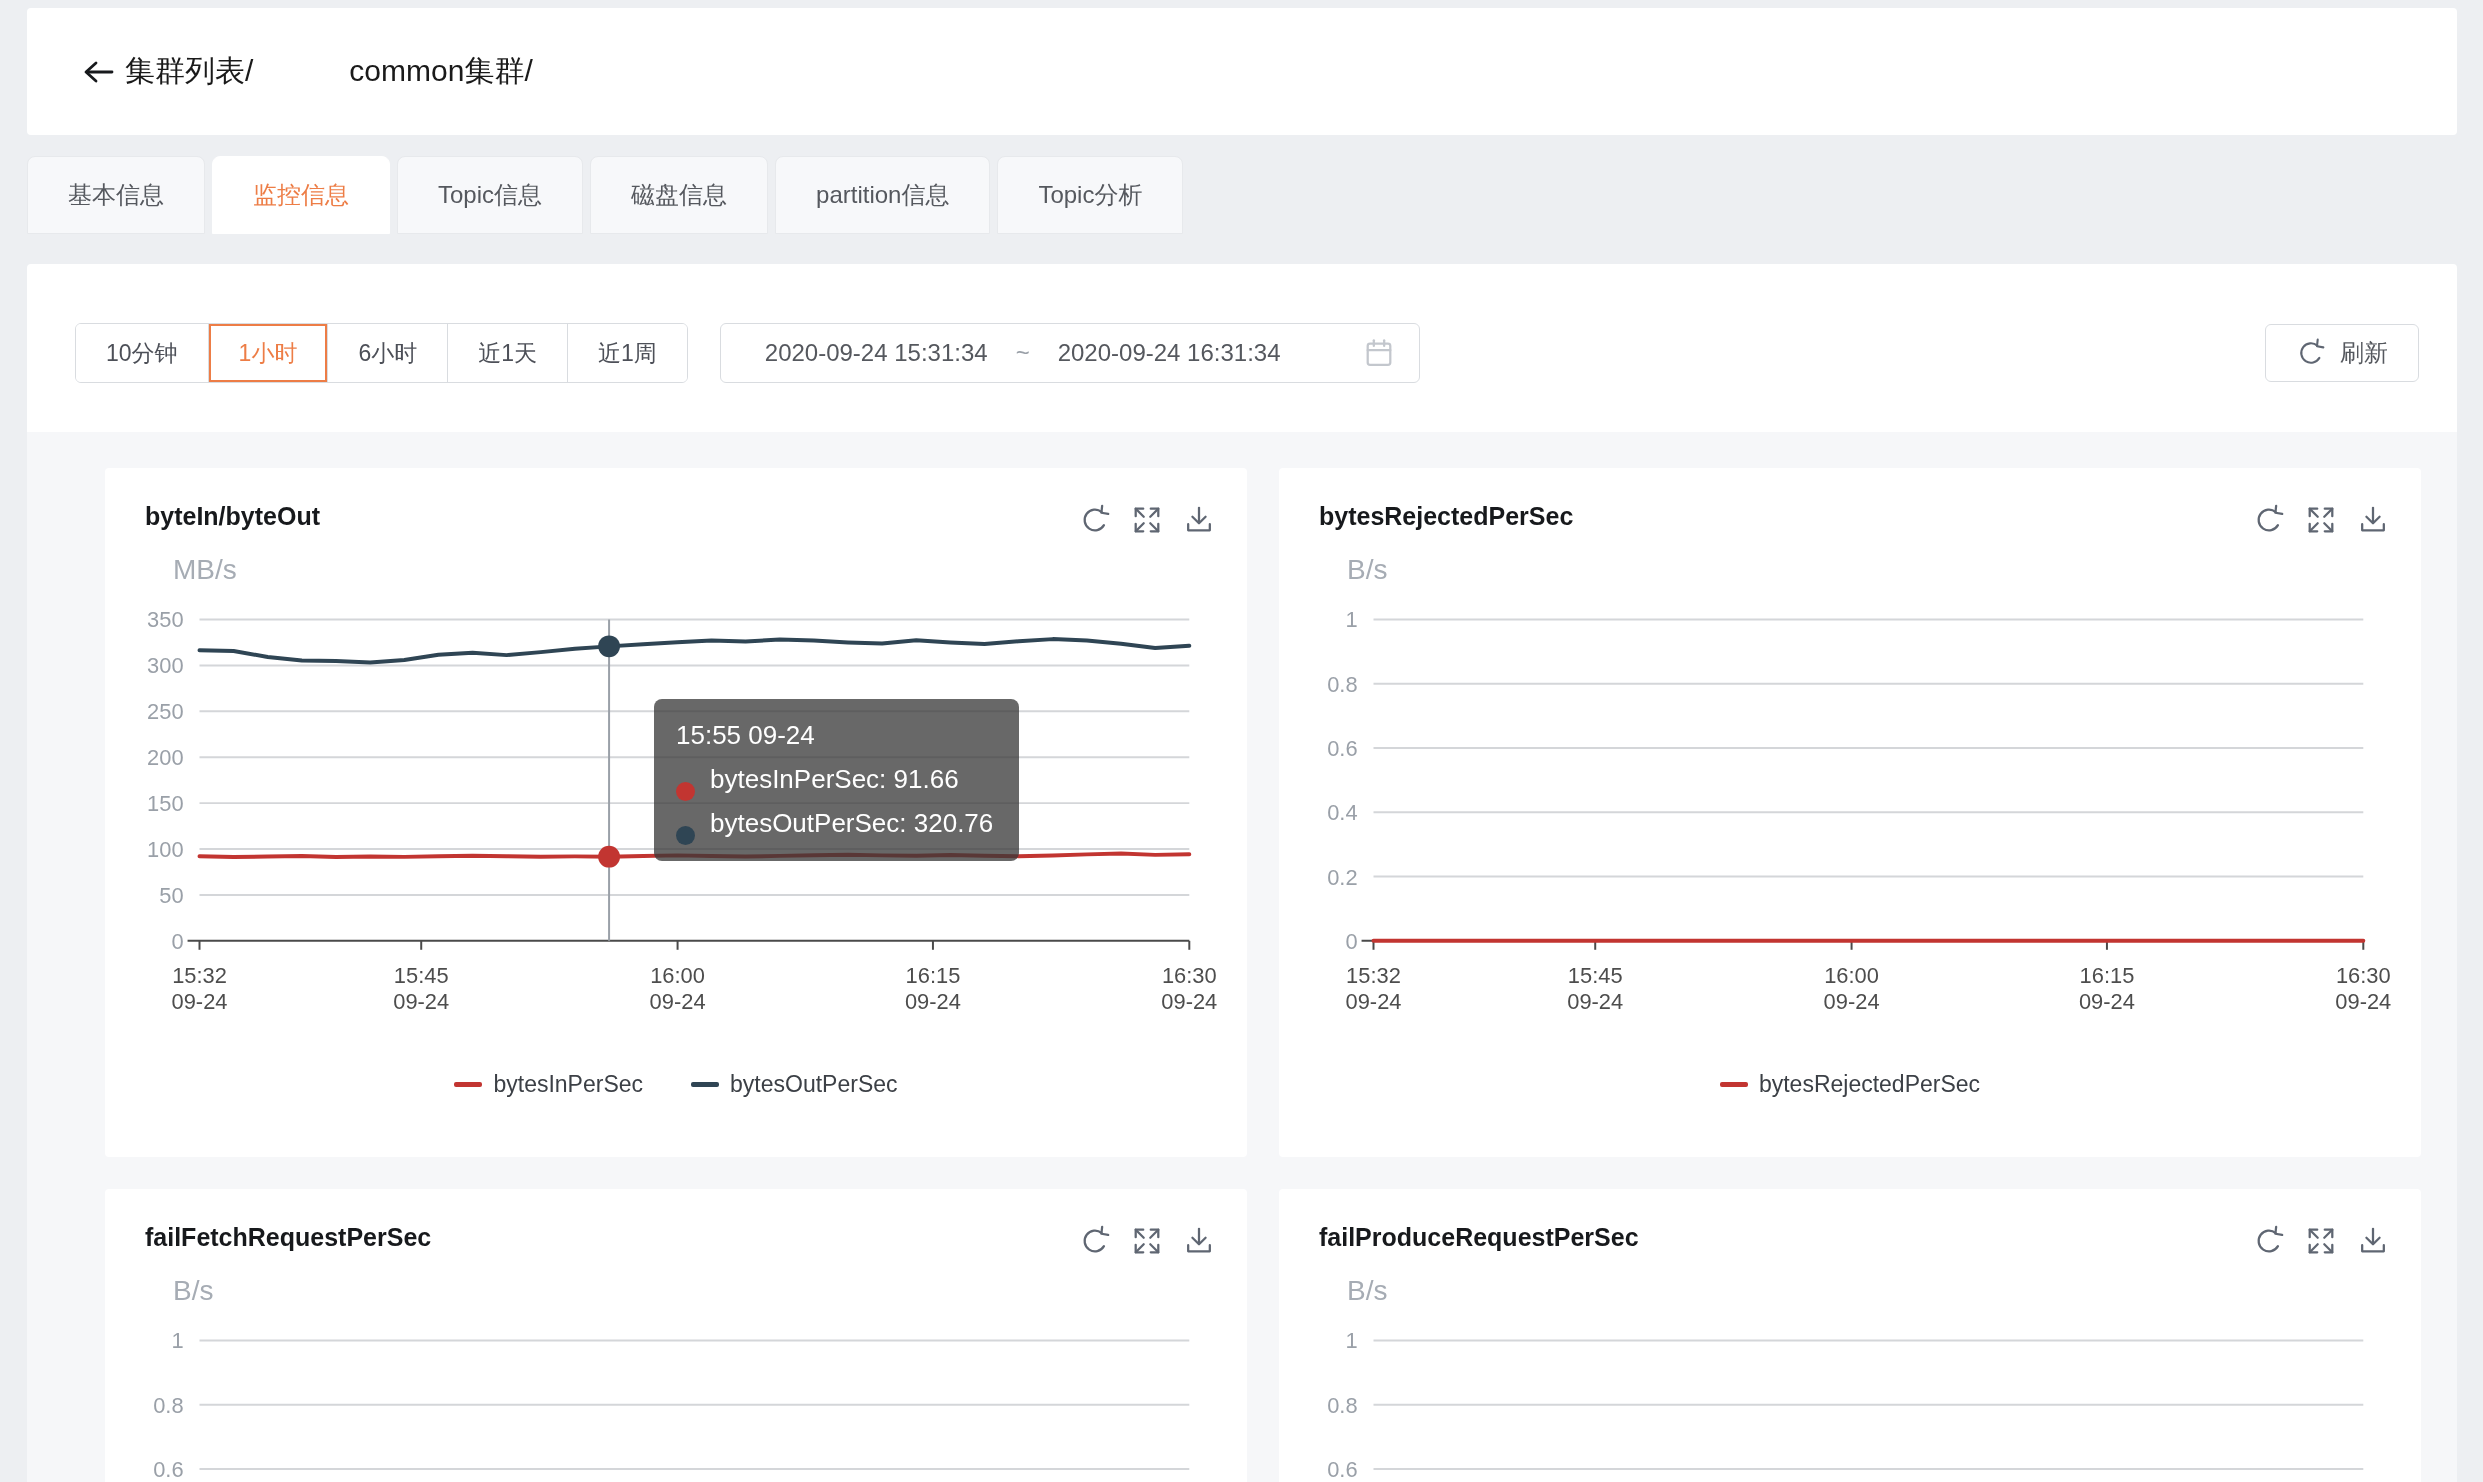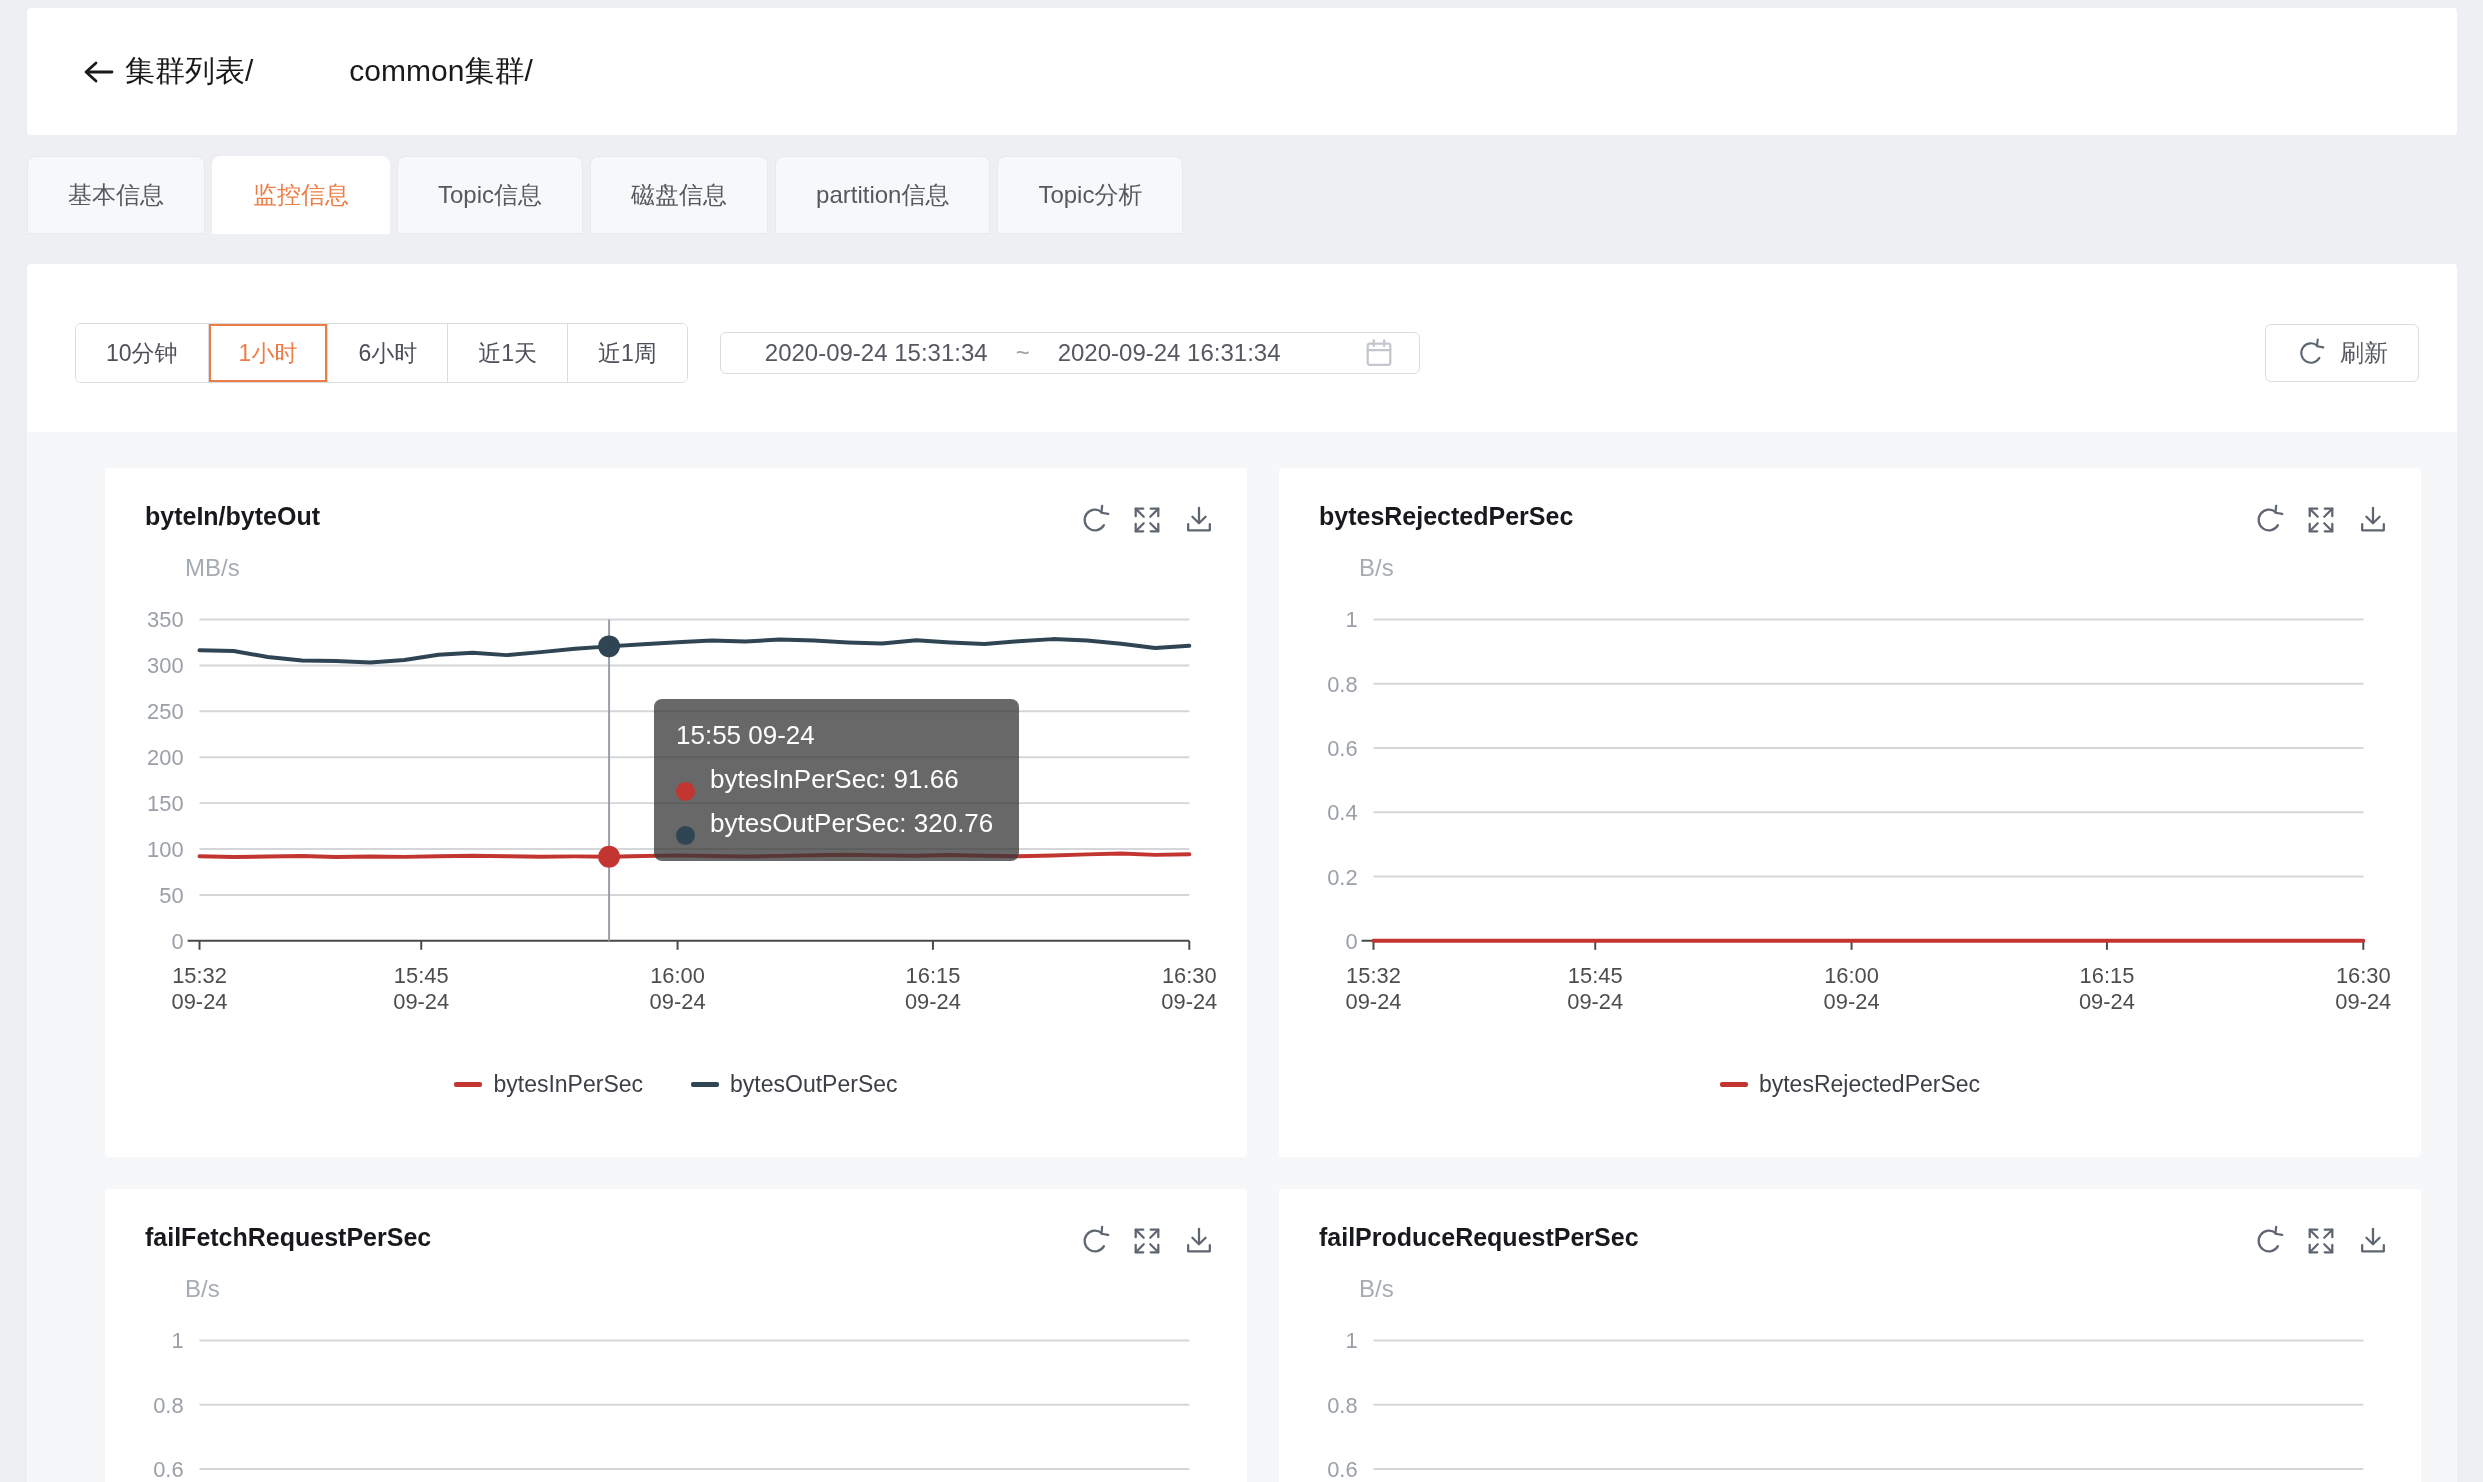--- a/index.html
+++ b/index.html
@@ -31,40 +31,40 @@
   .content-panel { position:absolute; left:27px; right:27px; top:264px; bottom:-20px; background:#fff; border-radius:4px; overflow:hidden; }
   .controls-row { margin:60px 38px 50px 48px; height:58px; display:flex; align-items:center; }
   .range-group { display:flex; background:#fff; border:1px solid #d9dce0; border-radius:6px; height:60px; overflow:hidden; }
   .range-btn {
     padding:0 30px; font-size:23px; color:#4d5058; background:#fff; border:none; cursor:pointer;
     border-left:1px solid #d9dce0; height:100%;
   }
   .range-btn:first-child { border-left:none; }
   .range-btn.selected { color:#ed7d46; box-shadow:inset 0 0 0 2px #ed7d46; }
   .date-range {
-    margin-left:32px; width:700px; height:42px; border:1px solid #d9dce0; border-radius:6px;
+    margin-left:32px; width:700px; height:60px; border:1px solid #d9dce0; border-radius:6px;
     display:flex; align-items:center; padding:0 24px 0 44px; font-size:24px; color:#55585e; cursor:pointer;
   }
   .date-range .sep { margin:0 28px; color:#9aa0a8; }
   .date-range .cal { margin-left:auto; display:flex; }
   .refresh-btn {
     margin-left:auto; height:58px; padding:0 30px; background:#fff; border:1px solid #d9dce0; border-radius:6px;
     display:flex; align-items:center; gap:14px; font-size:24px; color:#55585e; cursor:pointer;
   }
   
   .chart-grid {
     background:#f6f7f9; padding:36px 36px 60px 78px;
     display:grid; grid-template-columns:1142px 1142px; gap:32px 32px; min-height:1095px;
   }
   .chart-card { position:relative; width:1142px; height:689px; background:#fff; border-radius:4px; }
   .card-head { position:absolute; left:40px; right:30px; top:34px; display:flex; align-items:flex-start; }
   .card-title { font-size:25px; font-weight:bold; color:#17191c; }
   .card-icons { margin-left:auto; display:flex; gap:16px; }
   .icon-btn { background:none; border:none; cursor:pointer; width:36px; height:36px; display:flex; align-items:center; justify-content:center; }
-  .unit-label { position:absolute; left:80px; top:86px; font-size:24px; color:#a6acb4; }
+  .unit-label { position:absolute; left:68px; top:86px; font-size:28px; color:#a6acb4; }
   svg.plot { position:absolute; left:0; top:0; width:1142px; height:689px; }
   .legend { position:absolute; left:0; right:0; top:603px; display:flex; justify-content:center; gap:48px; }
   .legend-item { display:flex; align-items:center; gap:11px; font-size:23px; color:#3c4046; cursor:pointer; }
   .legend-dash { width:28px; height:5px; border-radius:2px; display:inline-block; }
   .chart-tooltip {
     position:absolute; background:rgba(56,56,56,0.76); color:#fff; border-radius:8px;
     padding:14px 26px 16px 22px; font-size:26px; line-height:44px; white-space:nowrap; z-index:5; pointer-events:none;
   }
   .tt-row { display:flex; align-items:flex-end; }
   .tt-dot { width:19px; height:19px; border-radius:50%; margin-right:15px; display:inline-block; flex:none; }

